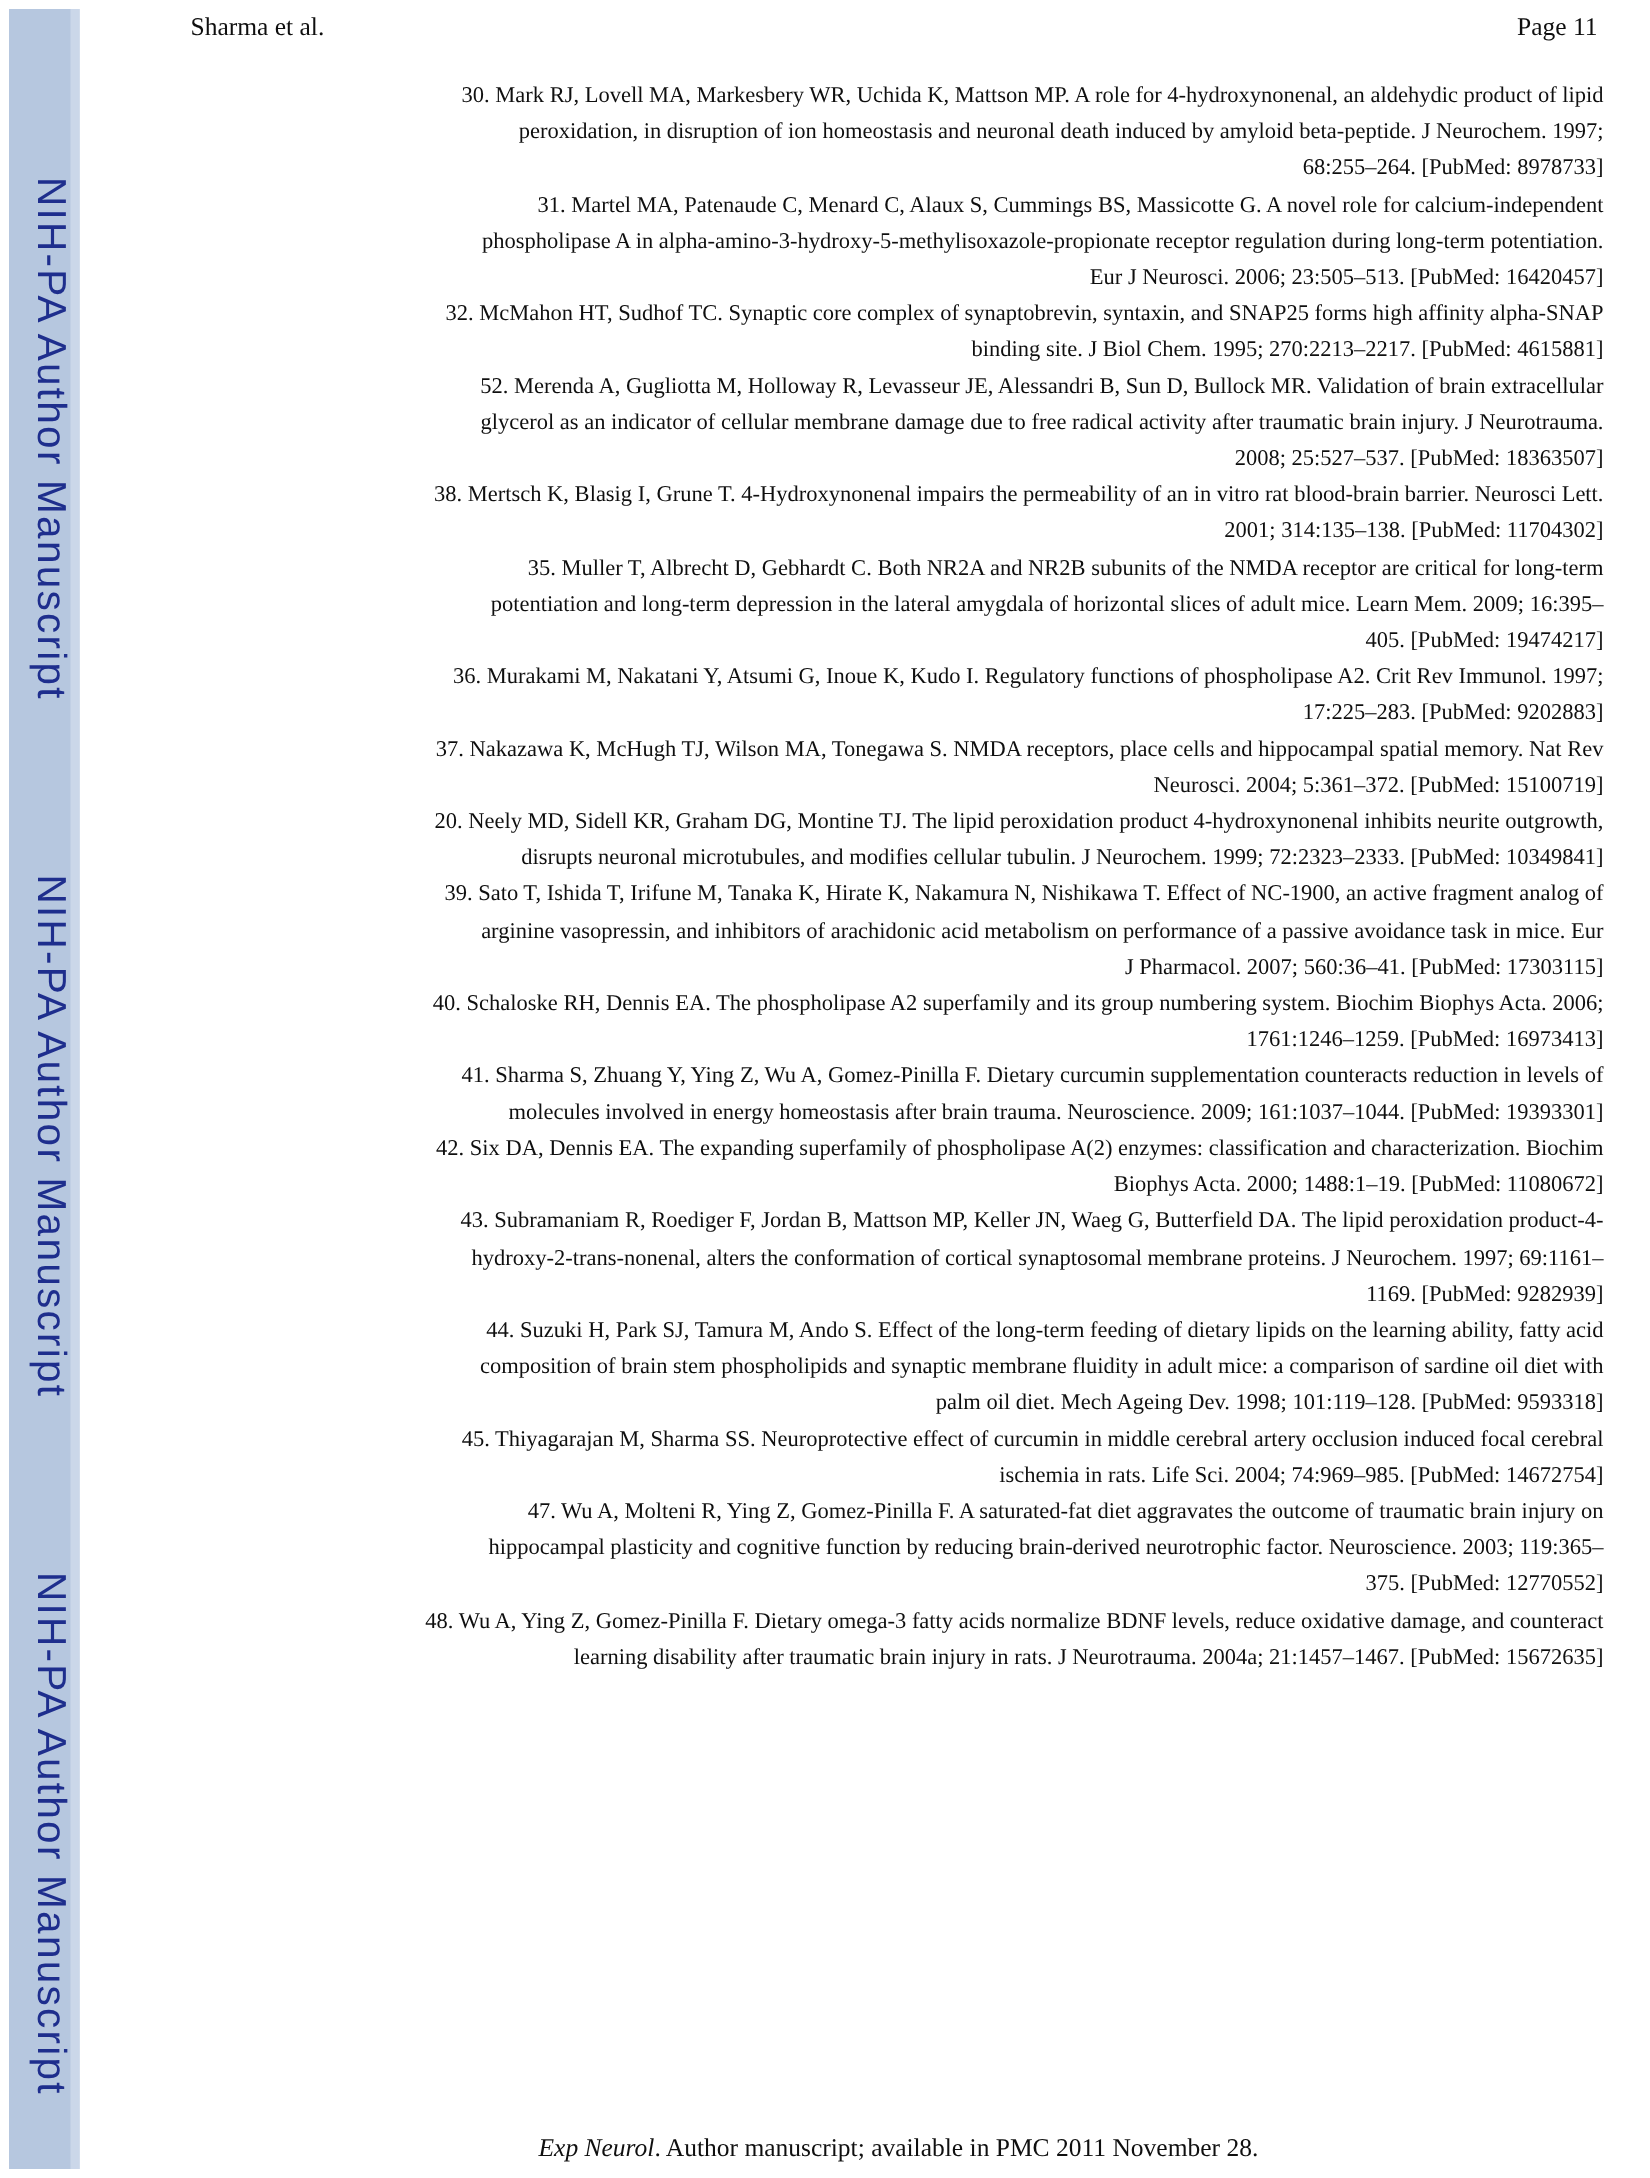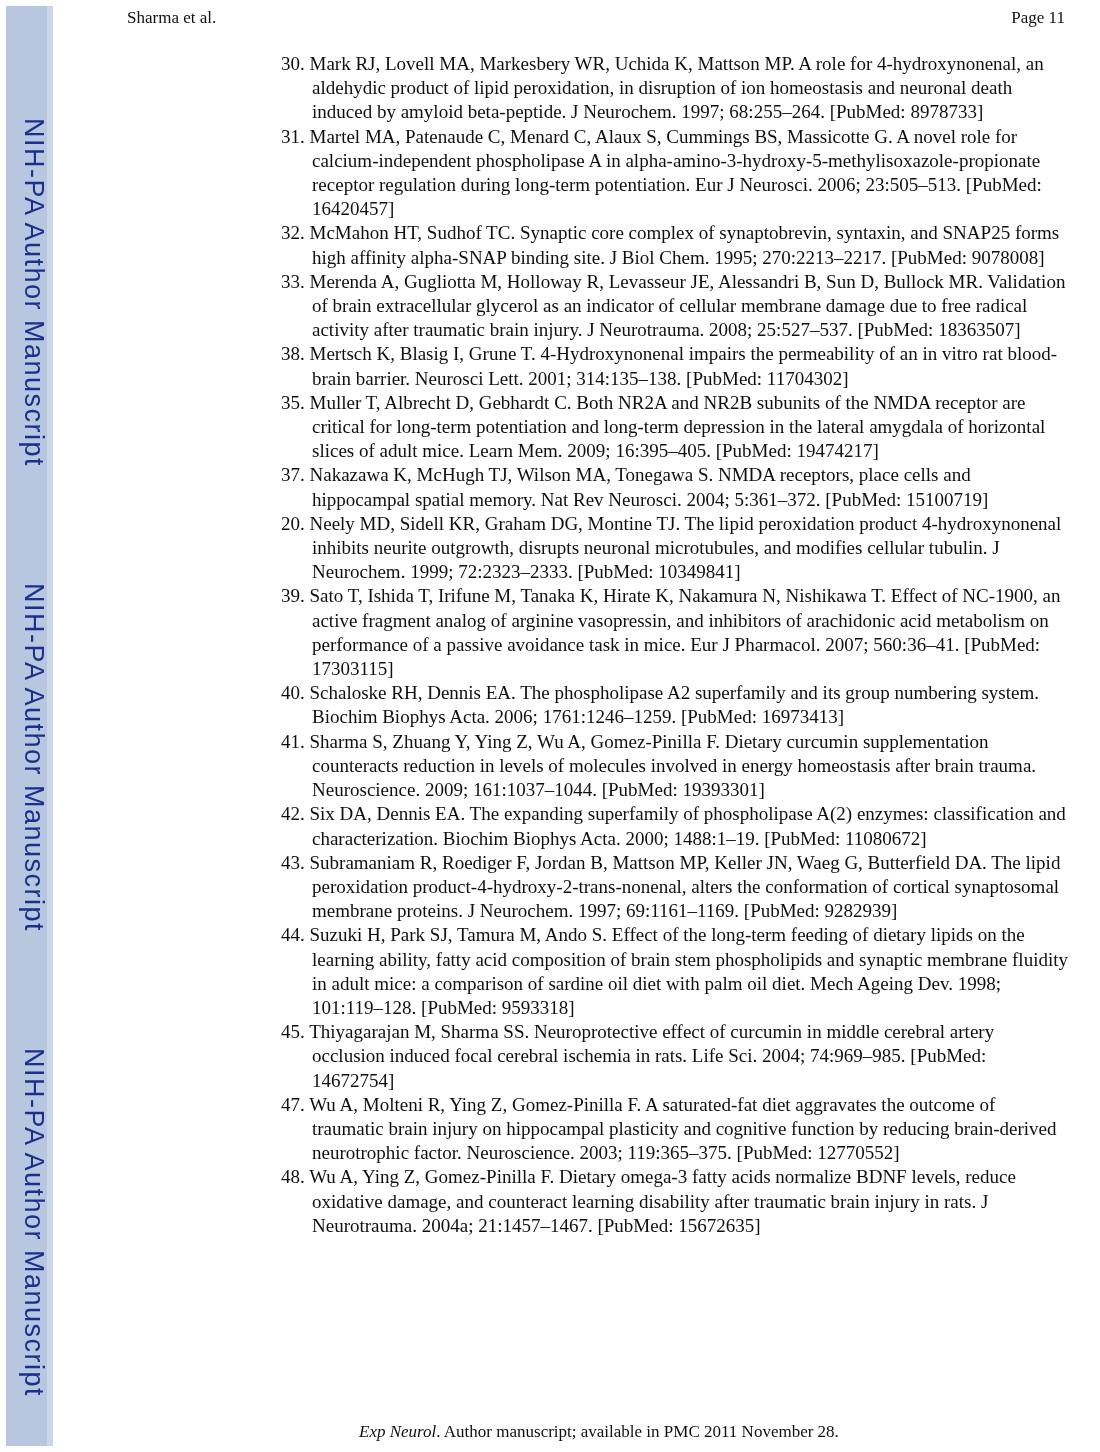--- a/index.html
+++ b/index.html
@@ -57,22 +57,23 @@
     right: 35px;
     top: 8px;
     font-size: 17px;
   }
   
   .ref-list {
     position: absolute;
     left: 281px;
     top: 52px;
     width: 788px;
-    font-size: 19px;
+    font-size: 15px;
     line-height: 24.2px;
+    text-align: right;
   }
   .ref-item {
     padding-left: 31px;
     text-indent: -31px;
     margin: 0;
   }
   
   .footer {
     position: absolute;
     left: 311px;
@@ -100,28 +101,29 @@
 </div>
 
   <div class="header-author">Sharma et al.</div>
   <div class="header-page">Page 11</div>
 
   <div class="ref-list" id="ref-list">
   <p class="ref-item"><span>30.</span> <span>Mark RJ, Lovell MA, Markesbery WR, Uchida K, Mattson MP. A role for 4-hydroxynonenal, an aldehydic product of lipid peroxidation, in disruption of ion homeostasis and neuronal death induced by amyloid beta-peptide. J Neurochem. 1997; 68:255–264. [PubMed: 8978733]</span></p>
 
   <p class="ref-item"><span>31.</span> <span>Martel MA, Patenaude C, Menard C, Alaux S, Cummings BS, Massicotte G. A novel role for calcium-independent phospholipase A in alpha-amino-3-hydroxy-5-methylisoxazole-propionate receptor regulation during long-term potentiation. Eur J Neurosci. 2006; 23:505–513. [PubMed: 16420457]</span></p>
 
-  <p class="ref-item"><span>32.</span> <span>McMahon HT, Sudhof TC. Synaptic core complex of synaptobrevin, syntaxin, and SNAP25 forms high affinity alpha-SNAP binding site. J Biol Chem. 1995; 270:2213–2217. [PubMed: 9078008]</span></p>
+  <p class="ref-item"><span>32.</span> <span>McMahon HT, Sudhof TC. Synaptic core complex of synaptobrevin, syntaxin, and SNAP25 forms high affinity alpha-SNAP binding site. J Biol Chem. 1995; 270:2213–2217. [PubMed: 4615881]</span></p>
 
-  <p class="ref-item"><span>33.</span> <span>Merenda A, Gugliotta M, Holloway R, Levasseur JE, Alessandri B, Sun D, Bullock MR. Validation of brain extracellular glycerol as an indicator of cellular membrane damage due to free radical activity after traumatic brain injury. J Neurotrauma. 2008; 25:527–537. [PubMed: 18363507]</span></p>
+  <p class="ref-item"><span>52.</span> <span>Merenda A, Gugliotta M, Holloway R, Levasseur JE, Alessandri B, Sun D, Bullock MR. Validation of brain extracellular glycerol as an indicator of cellular membrane damage due to free radical activity after traumatic brain injury. J Neurotrauma. 2008; 25:527–537. [PubMed: 18363507]</span></p>
 
   <p class="ref-item"><span>38.</span> <span>Mertsch K, Blasig I, Grune T. 4-Hydroxynonenal impairs the permeability of an in vitro rat blood-brain barrier. Neurosci Lett. 2001; 314:135–138. [PubMed: 11704302]</span></p>
 
   <p class="ref-item"><span>35.</span> <span>Muller T, Albrecht D, Gebhardt C. Both NR2A and NR2B subunits of the NMDA receptor are critical for long-term potentiation and long-term depression in the lateral amygdala of horizontal slices of adult mice. Learn Mem. 2009; 16:395–405. [PubMed: 19474217]</span></p>
 
+  <p class="ref-item"><span>36.</span> <span>Murakami M, Nakatani Y, Atsumi G, Inoue K, Kudo I. Regulatory functions of phospholipase A2. Crit Rev Immunol. 1997; 17:225–283. [PubMed: 9202883]</span></p>
 
   <p class="ref-item"><span>37.</span> <span>Nakazawa K, McHugh TJ, Wilson MA, Tonegawa S. NMDA receptors, place cells and hippocampal spatial memory. Nat Rev Neurosci. 2004; 5:361–372. [PubMed: 15100719]</span></p>
 
   <p class="ref-item"><span>20.</span> <span>Neely MD, Sidell KR, Graham DG, Montine TJ. The lipid peroxidation product 4-hydroxynonenal inhibits neurite outgrowth, disrupts neuronal microtubules, and modifies cellular tubulin. J Neurochem. 1999; 72:2323–2333. [PubMed: 10349841]</span></p>
 
   <p class="ref-item"><span>39.</span> <span>Sato T, Ishida T, Irifune M, Tanaka K, Hirate K, Nakamura N, Nishikawa T. Effect of NC-1900, an active fragment analog of arginine vasopressin, and inhibitors of arachidonic acid metabolism on performance of a passive avoidance task in mice. Eur J Pharmacol. 2007; 560:36–41. [PubMed: 17303115]</span></p>
 
   <p class="ref-item"><span>40.</span> <span>Schaloske RH, Dennis EA. The phospholipase A2 superfamily and its group numbering system. Biochim Biophys Acta. 2006; 1761:1246–1259. [PubMed: 16973413]</span></p>
 
   <p class="ref-item"><span>41.</span> <span>Sharma S, Zhuang Y, Ying Z, Wu A, Gomez-Pinilla F. Dietary curcumin supplementation counteracts reduction in levels of molecules involved in energy homeostasis after brain trauma. Neuroscience. 2009; 161:1037–1044. [PubMed: 19393301]</span></p>

